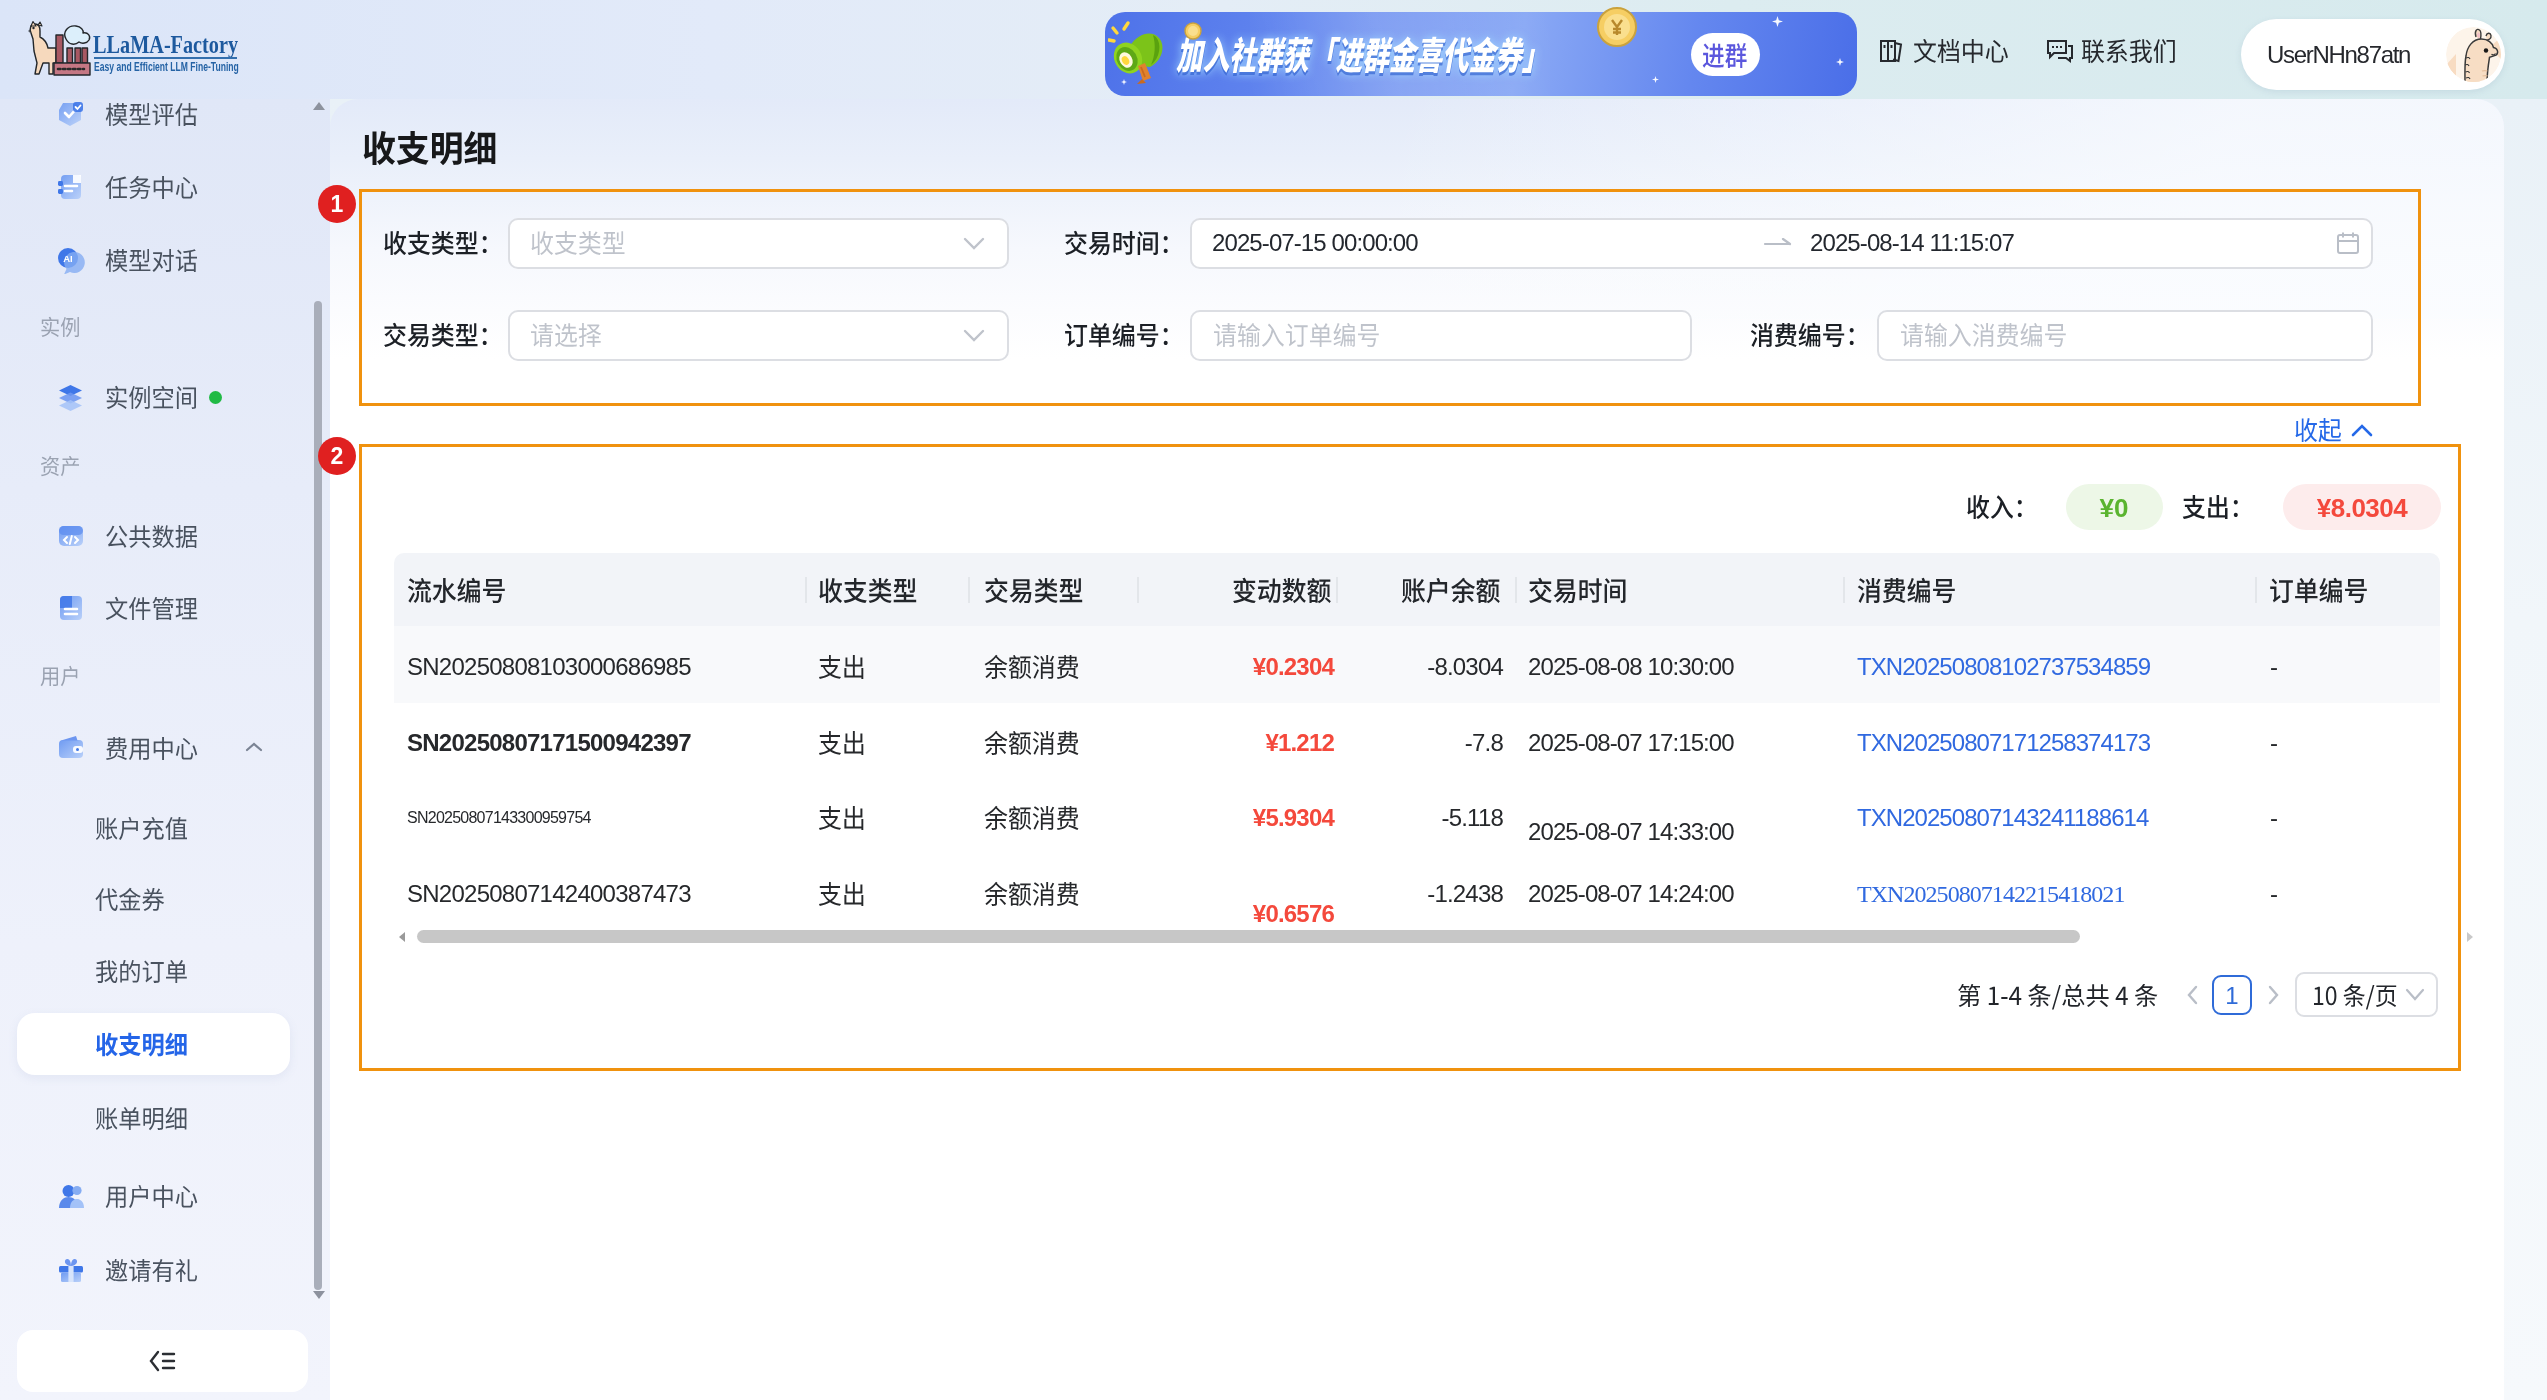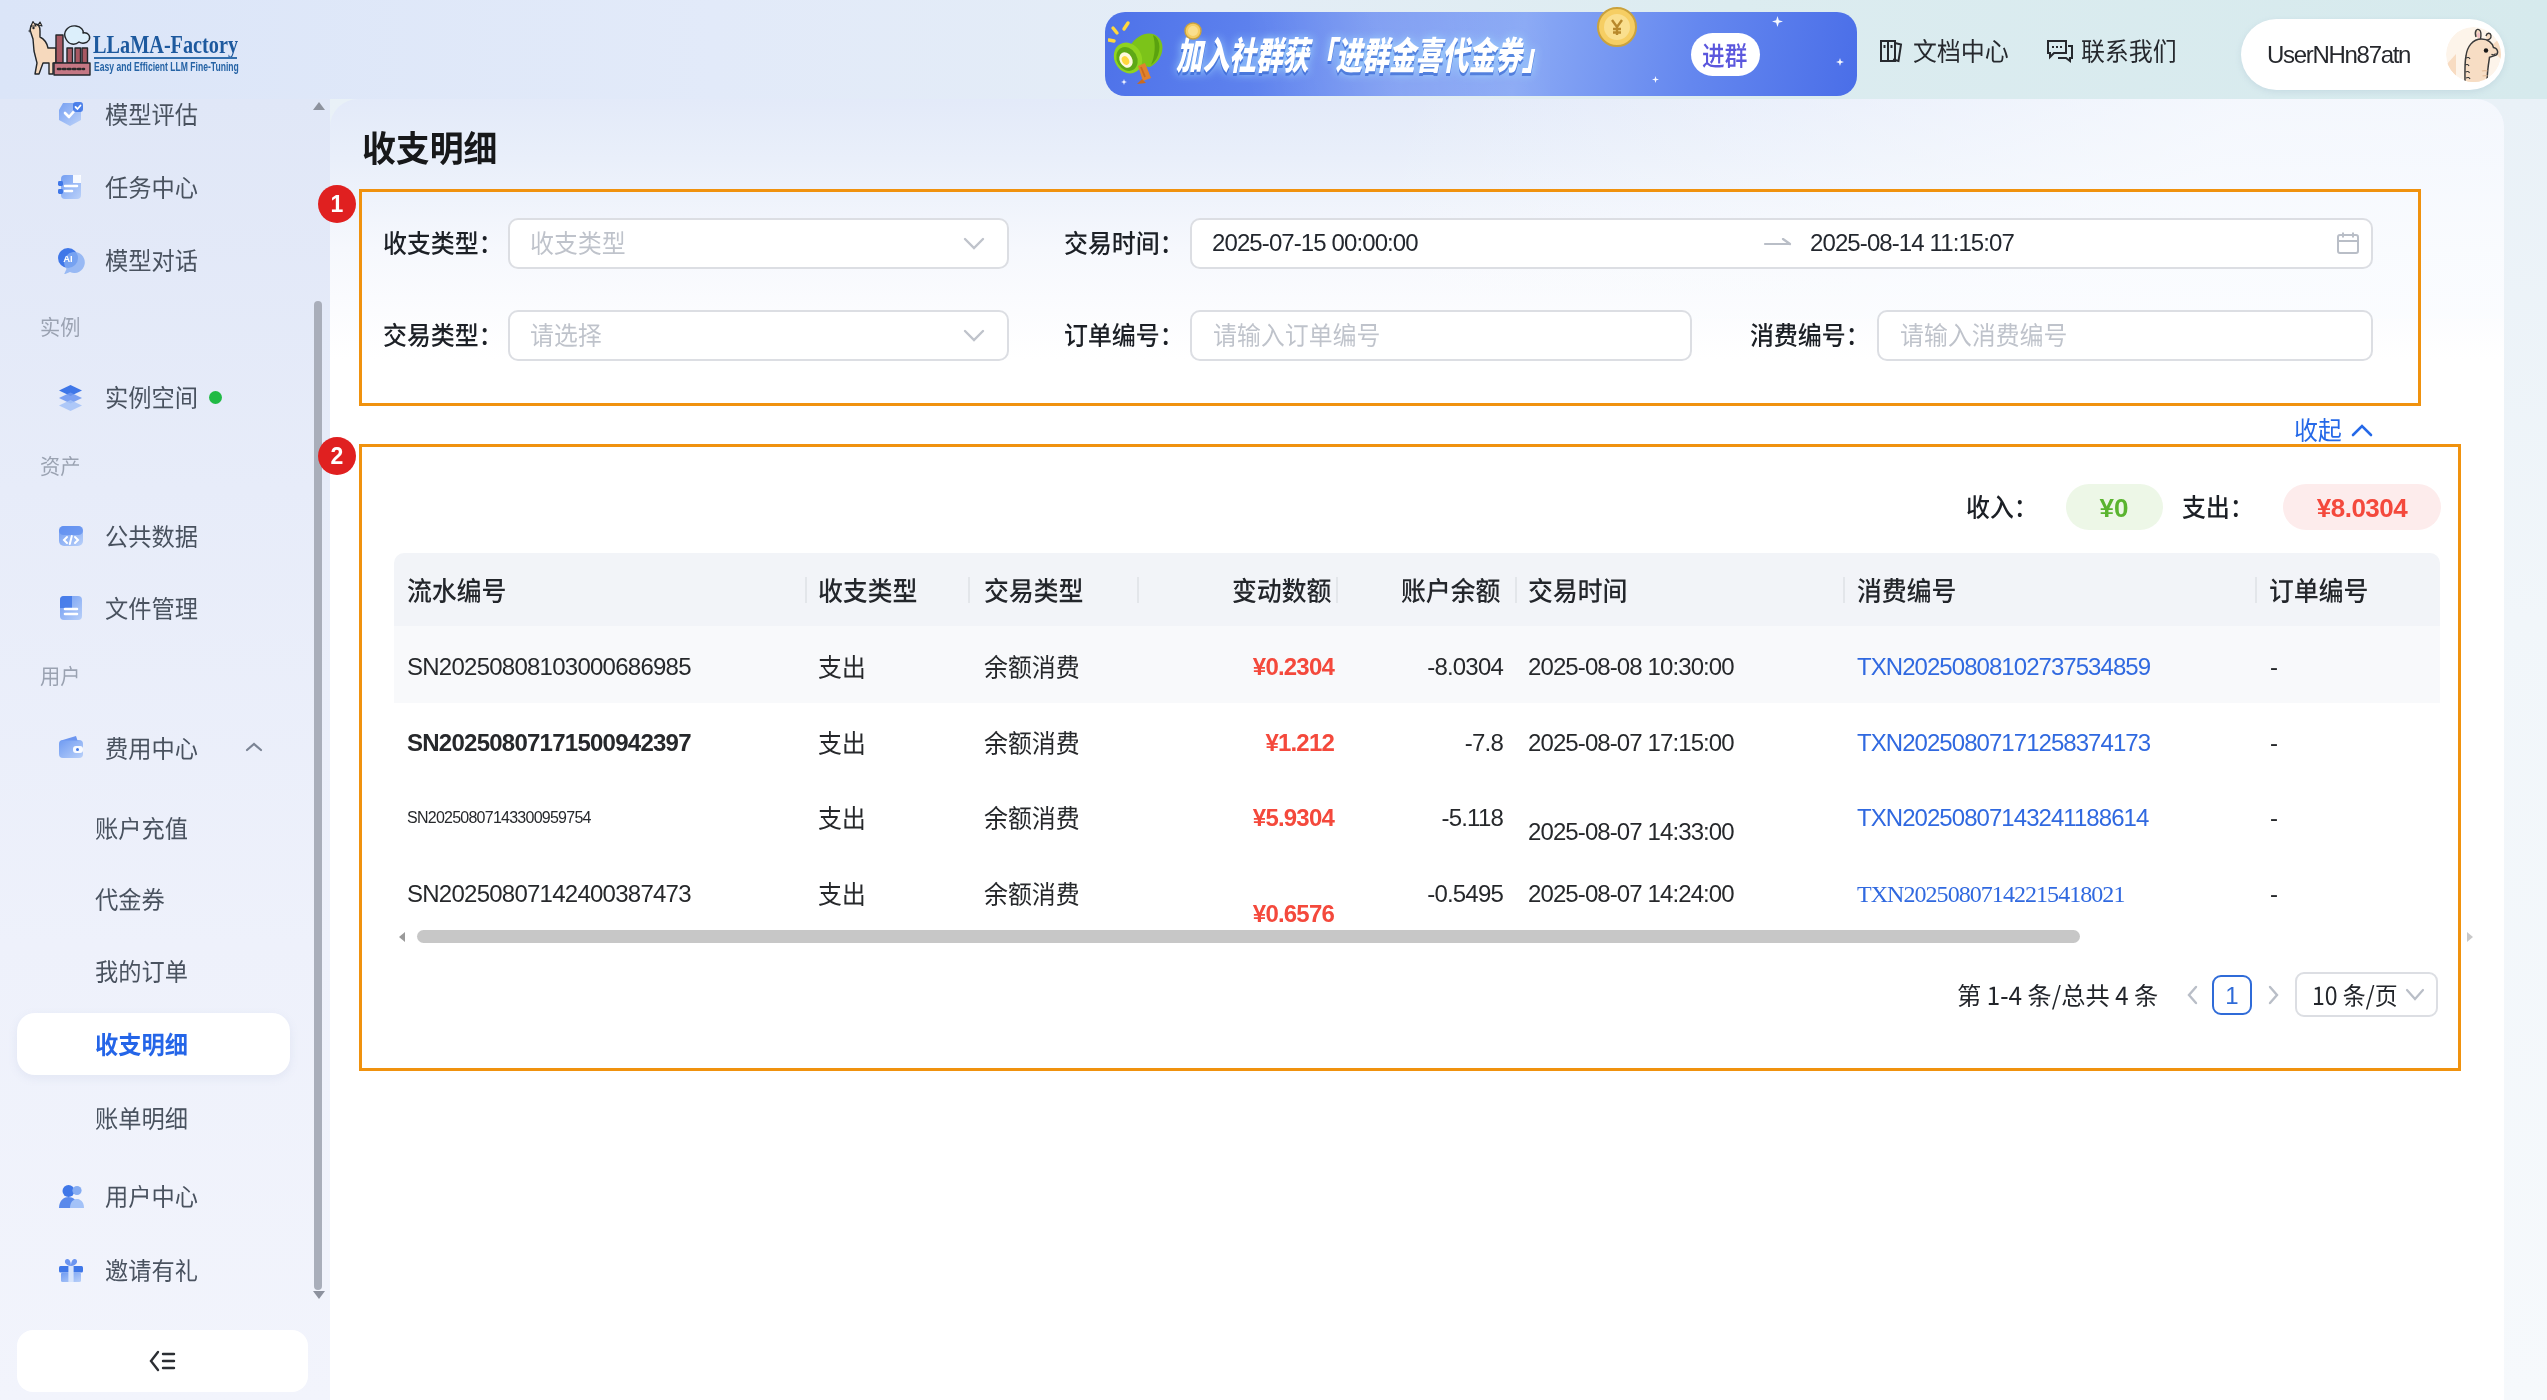--- a/index.html
+++ b/index.html
@@ -455,21 +455,21 @@
 <div class="abs" style="left:1857px;text-align:left;top:804px;height:28px;line-height:28px;font-size:24px;color:#3069e0;font-weight:400;font-family:'Liberation Sans',sans-serif;letter-spacing:-0.95px;white-space:nowrap;">TXN20250807143241188614</div>
 <div class="abs" style="left:2270px;text-align:left;top:804px;height:28px;line-height:28px;font-size:24px;color:#26282b;font-weight:400;font-family:'Liberation Sans',sans-serif;letter-spacing:normal;white-space:nowrap;">-</div>
 <div class="abs" style="left:407px;text-align:left;top:880px;height:28px;line-height:28px;font-size:24px;color:#26282b;font-weight:400;font-family:'Liberation Sans',sans-serif;letter-spacing:-0.75px;white-space:nowrap;">SN20250807142400387473</div>
 <div class="abs" style="left:818px;top:881px;width:50px;height:30px;"><svg width="50" height="30" viewBox="0 -22.9 50 30">
       <path d="M11.0 -21.8V-17.9H1.8V-15.9H11.0V-11.9H2.9V-10.0H5.5L5.0 -9.8C6.3 -7.0 8.1 -4.7 10.3 -2.9C7.5 -1.4 4.3 -0.4 0.9 0.2C1.2 0.7 1.7 1.6 1.8 2.1C5.5 1.4 9.0 0.2 12.0 -1.6C14.7 0.1 18.0 1.3 21.9 1.9C22.2 1.4 22.7 0.5 23.1 0.1C19.5 -0.4 16.4 -1.4 13.8 -2.9C16.5 -4.9 18.7 -7.6 20.1 -11.2L18.8 -12.0L18.5 -11.9H12.8V-15.9H22.0V-17.9H12.8V-21.8ZM6.8 -10.0H17.4C16.2 -7.5 14.4 -5.5 12.1 -3.9C9.8 -5.5 8.0 -7.5 6.8 -10.0Z M26.4 -8.9V0.5H43.4V2.0H45.3V-8.9H43.4V-1.4H36.8V-10.5H44.4V-19.5H42.4V-12.4H36.8V-21.8H34.9V-12.4H29.4V-19.5H27.5V-10.5H34.9V-1.4H28.4V-8.9Z" fill="#26282b"></path>
     </svg></div>
 <div class="abs" style="left:984px;top:881px;width:98px;height:30px;"><svg width="98" height="30" viewBox="0 -22.9 98 30">
       <path d="M15.5 -4.4C17.3 -2.8 19.5 -0.5 20.6 1.0L22.1 -0.1C21.0 -1.6 18.8 -3.8 16.9 -5.4ZM6.5 -5.3C5.2 -3.4 3.3 -1.5 1.4 -0.2C1.8 0.1 2.4 0.8 2.8 1.1C4.6 -0.3 6.8 -2.5 8.2 -4.7ZM12.0 -22.1C9.4 -18.4 4.8 -14.9 0.6 -13.0C1.1 -12.5 1.5 -11.9 1.8 -11.4C3.1 -12.0 4.4 -12.8 5.7 -13.8V-12.1H11.1V-8.8H2.3V-6.9H11.1V-0.3C11.1 0.1 11.0 0.2 10.6 0.2C10.2 0.3 8.9 0.3 7.4 0.2C7.7 0.7 8.0 1.6 8.1 2.1C10.0 2.1 11.2 2.1 12.0 1.7C12.7 1.4 13.0 0.9 13.0 -0.3V-6.9H21.8V-8.8H13.0V-12.1H18.2V-13.9H5.9C8.1 -15.5 10.2 -17.4 11.9 -19.4C15.0 -15.8 18.3 -13.6 22.2 -11.7C22.4 -12.2 22.9 -12.9 23.4 -13.3C19.4 -15.1 15.9 -17.3 13.0 -20.7L13.4 -21.2Z M40.5 -12.8C40.4 -4.8 40.1 -1.2 34.9 0.8C35.2 1.1 35.6 1.7 35.8 2.2C41.4 -0.1 42.0 -4.2 42.1 -12.8ZM41.6 -2.2C43.2 -0.9 45.2 0.9 46.2 2.0L47.2 0.6C46.2 -0.4 44.1 -2.2 42.5 -3.4ZM36.6 -15.9V-3.6H38.2V-14.3H44.3V-3.6H45.8V-15.9H41.3C41.6 -16.7 42.0 -17.6 42.3 -18.6H46.7V-20.3H36.2V-18.6H40.7C40.4 -17.7 40.1 -16.7 39.8 -15.9ZM29.0 -21.3C29.3 -20.7 29.7 -20.0 30.0 -19.3H25.4V-15.4H27.0V-17.7H34.2V-15.4H35.8V-19.3H31.9C31.6 -20.1 31.1 -21.0 30.7 -21.8ZM26.9 -6.1V1.9H28.6V1.0H32.7V1.8H34.4V-6.1ZM28.6 -0.5V-4.5H32.7V-0.5ZM27.5 -10.8 29.3 -9.8C27.9 -8.8 26.4 -7.9 24.9 -7.4C25.1 -7.0 25.5 -6.1 25.6 -5.6C27.4 -6.4 29.2 -7.5 30.8 -8.9C32.3 -7.9 33.8 -7.0 34.7 -6.3L35.9 -7.6C35.0 -8.3 33.5 -9.2 32.0 -10.1C33.2 -11.3 34.2 -12.8 34.9 -14.4L33.9 -15.1L33.6 -15.1H29.9C30.2 -15.5 30.4 -16.1 30.6 -16.6L29.0 -16.9C28.3 -15.1 26.9 -13.1 24.9 -11.5C25.2 -11.3 25.7 -10.7 25.9 -10.3C27.1 -11.3 28.2 -12.4 28.9 -13.5H32.6C32.1 -12.6 31.4 -11.7 30.6 -10.9L28.6 -12.0Z M68.5 -21.1C67.9 -19.6 66.8 -17.5 65.9 -16.2L67.5 -15.5C68.3 -16.7 69.4 -18.6 70.2 -20.4ZM56.2 -20.2C57.3 -18.7 58.3 -16.7 58.7 -15.3L60.3 -16.2C59.9 -17.5 58.8 -19.5 57.7 -21.0ZM49.9 -20.2C51.4 -19.4 53.2 -18.0 54.0 -17.1L55.1 -18.6C54.2 -19.5 52.4 -20.8 50.9 -21.6ZM48.7 -13.3C50.3 -12.4 52.1 -11.1 53.0 -10.1L54.1 -11.7C53.2 -12.6 51.3 -13.9 49.8 -14.6ZM49.5 0.5 51.0 1.8C52.3 -0.7 53.8 -3.9 54.9 -6.7L53.6 -7.9C52.3 -4.9 50.7 -1.5 49.5 0.5ZM58.7 -8.1H67.5V-5.3H58.7ZM58.7 -9.8V-12.6H67.5V-9.8ZM62.3 -21.9V-14.4H56.9V2.1H58.7V-3.6H67.5V-0.4C67.5 -0.0 67.4 0.1 67.0 0.1C66.6 0.1 65.4 0.1 64.0 0.1C64.2 0.6 64.5 1.4 64.6 1.9C66.4 1.9 67.6 1.9 68.3 1.6C69.0 1.3 69.2 0.7 69.2 -0.4V-14.4H64.1V-21.9Z M83.1 -6.1C82.3 -2.2 80.3 -0.4 72.8 0.4C73.1 0.9 73.5 1.6 73.6 2.1C81.5 1.0 84.0 -1.2 84.9 -6.1ZM84.2 -1.5C87.3 -0.5 91.3 1.0 93.4 2.1L94.4 0.5C92.2 -0.5 88.2 -2.0 85.2 -2.8ZM80.2 -15.5C80.2 -14.8 80.1 -14.2 79.8 -13.5H76.4L76.7 -15.5ZM81.9 -15.5H85.7V-13.5H81.6C81.8 -14.2 81.8 -14.8 81.9 -15.5ZM75.3 -16.9C75.1 -15.3 74.8 -13.4 74.6 -12.1H78.9C77.9 -11.0 76.1 -10.0 73.2 -9.3C73.5 -8.9 73.9 -8.2 74.1 -7.7C74.8 -7.9 75.6 -8.2 76.2 -8.4V-1.5H78.0V-7.1H89.6V-1.7H91.4V-8.8H77.1C79.2 -9.7 80.3 -10.8 81.0 -12.1H85.7V-9.4H87.4V-12.1H92.3C92.2 -11.4 92.1 -11.0 91.9 -10.9C91.8 -10.8 91.7 -10.7 91.4 -10.7C91.1 -10.7 90.5 -10.7 89.7 -10.8C89.9 -10.5 90.0 -9.9 90.1 -9.5C90.9 -9.4 91.8 -9.4 92.2 -9.5C92.6 -9.5 93.0 -9.6 93.3 -9.9C93.7 -10.3 93.9 -11.2 94.0 -12.9C94.1 -13.2 94.1 -13.5 94.1 -13.5H87.4V-15.5H92.6V-20.2H87.4V-21.8H85.7V-20.2H81.9V-21.8H80.3V-20.2H74.3V-18.7H80.3V-16.9L76.0 -16.9ZM81.9 -18.7H85.7V-16.9H81.9ZM87.4 -18.7H91.0V-16.9H87.4Z" fill="#26282b"></path>
     </svg></div>
 <div class="abs" style="right:1213px;text-align:right;top:880px;height:28px;line-height:28px;font-size:24px;color:#f4493c;font-weight:700;font-family:'Liberation Sans',sans-serif;letter-spacing:-0.8px;white-space:nowrap;margin-top:20px;">¥0.6576</div>
-<div class="abs" style="right:1044px;text-align:right;top:880px;height:28px;line-height:28px;font-size:24px;color:#26282b;font-weight:400;font-family:'Liberation Sans',sans-serif;letter-spacing:-0.8px;white-space:nowrap;">-0.5495</div>
+<div class="abs" style="right:1044px;text-align:right;top:880px;height:28px;line-height:28px;font-size:24px;color:#26282b;font-weight:400;font-family:'Liberation Sans',sans-serif;letter-spacing:-0.8px;white-space:nowrap;">-1.2438</div>
 <div class="abs" style="left:1528px;text-align:left;top:880px;height:28px;line-height:28px;font-size:24px;color:#26282b;font-weight:400;font-family:'Liberation Sans',sans-serif;letter-spacing:-0.9px;white-space:nowrap;">2025-08-07 14:24:00</div>
 <div class="abs" style="left:1857px;text-align:center;top:880px;height:28px;line-height:28px;font-size:24px;color:#3069e0;font-weight:400;font-family:Liberation Serif, serif;letter-spacing:-0.95px;white-space:nowrap;">TXN20250807142215418021</div>
 <div class="abs" style="left:2270px;text-align:left;top:880px;height:28px;line-height:28px;font-size:24px;color:#26282b;font-weight:400;font-family:'Liberation Sans',sans-serif;letter-spacing:normal;white-space:nowrap;">-</div>
 <svg class="abs" style="left:396px;top:930px" width="12" height="14" viewBox="0 0 12 14">
     <path d="M9 2 L3 7 L9 12 Z" fill="#9a9a9a"></path>
   </svg>
 <div class="abs" style="left:417px;top:930px;width:1663px;height:13px;border-radius:7px;background:#c7c7c7;"></div>
 <svg class="abs" style="left:2464px;top:930px" width="12" height="14" viewBox="0 0 12 14">
     <path d="M3 2 L9 7 L3 12 Z" fill="#c9c9c9"></path>
   </svg>

